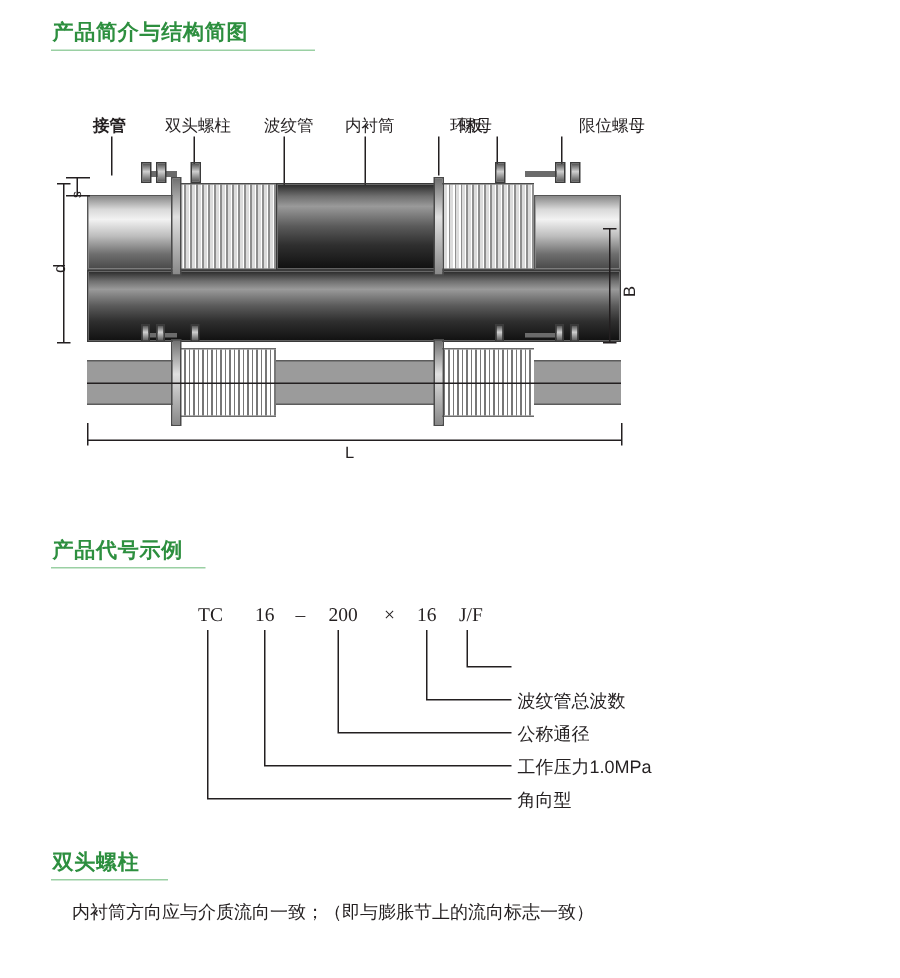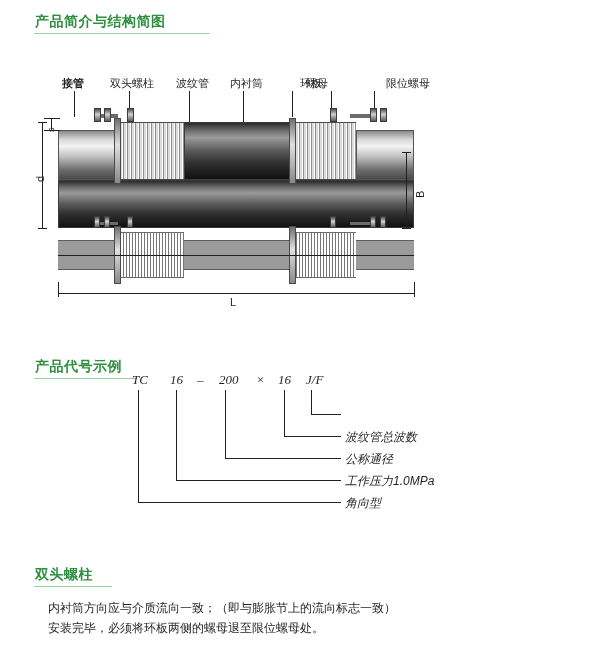--- a/index.html
+++ b/index.html
@@ -123,24 +123,23 @@
     white-space: nowrap;
   }
 
   
   #sec2-title { left: 35px; top: 358px; }
   #sec2-underline { left: 34px; top: 378px; width: 103px; }
 
   #code-area {
     position: absolute;
     left: 34px;
-    top: 372px;
+    top: 402px;
     width: 500px;
     height: 150px;
-    font-style: italic;
   }
   .code-token {
     position: absolute;
     font-size: 13px;
     font-family: "Liberation Serif", serif;
     color: #231f20;
     white-space: nowrap;
   }
   .code-desc {
     position: absolute;
@@ -280,14 +279,13 @@
   <div class="code-desc" style="left:311px; top:79px;">公称通径</div>
   <div class="code-desc" style="left:311px; top:101px;">工作压力1.0MPa</div>
   <div class="code-desc" style="left:311px; top:123px;">角向型</div>
 </div>
 
 <div class="section-title" id="sec3-title">双头螺柱</div>
 <div class="title-underline" id="sec3-underline"></div>
 
 <div id="notes">
   <div>内衬筒方向应与介质流向一致；（即与膨胀节上的流向标志一致）</div>
-  <div>安装完毕，必须将环板两侧的螺母退至限位螺母处。</div>
 </div>
 
 </body></html>

